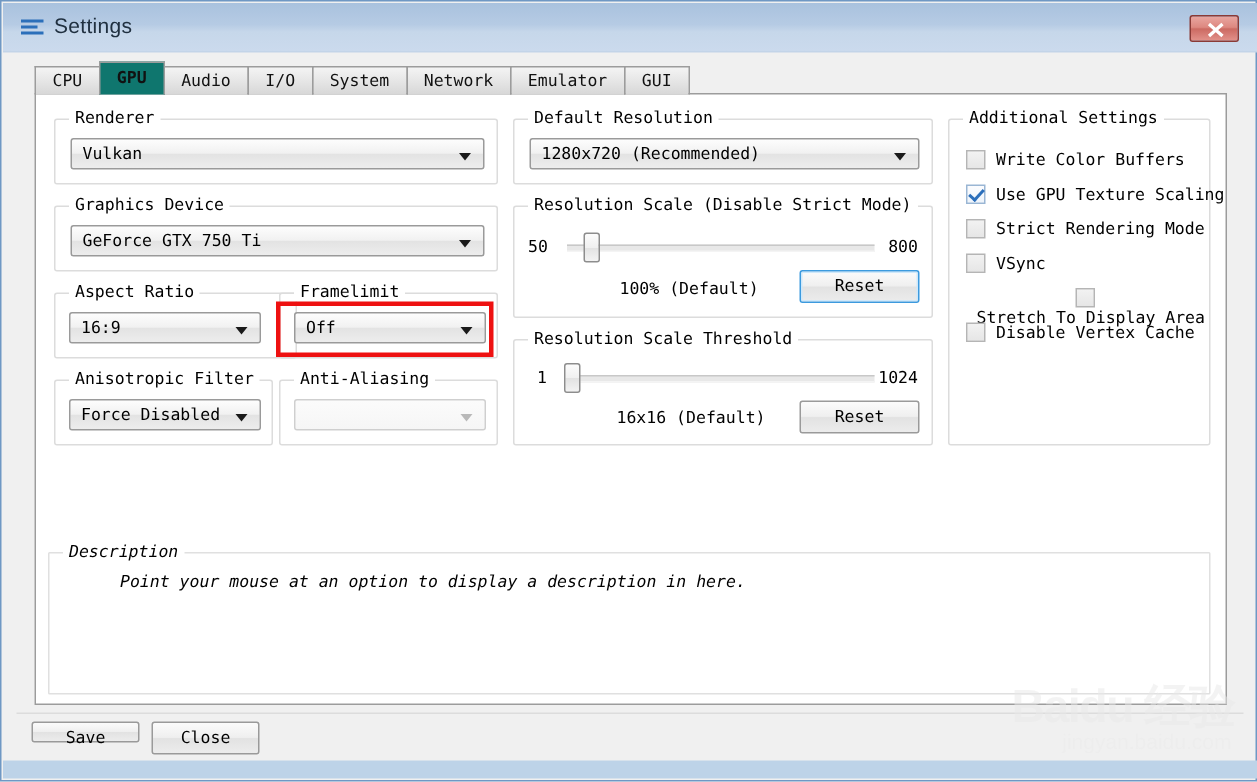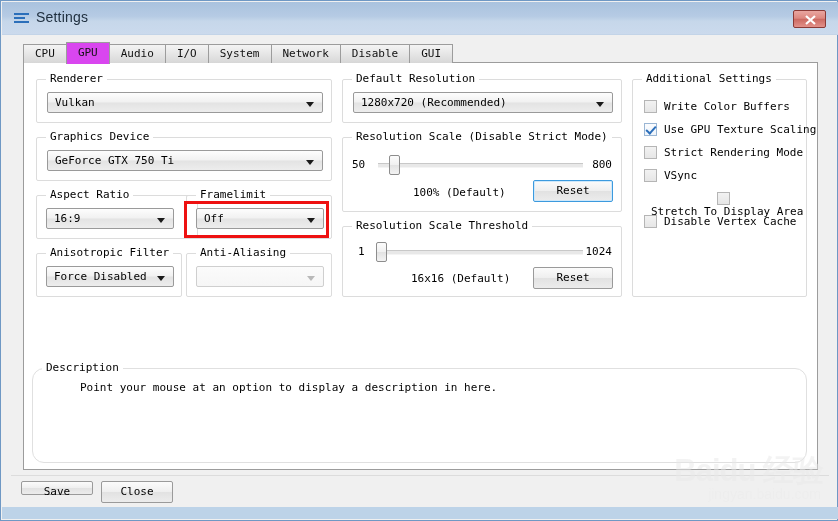--- a/index.html
+++ b/index.html
@@ -40,40 +40,40 @@
     position:absolute;right:12px;top:8px;width:33px;height:18px;
     box-sizing:border-box;
     border:1px solid #8a3a36;border-radius:2px;
     background:linear-gradient(to bottom,#e9a6a0 0%,#dd8880 45%,#cc6a62 52%,#e2918a 100%);
     cursor:pointer;
   }
   .close-btn svg{position:absolute;left:10px;top:3px;}
   
   .tabstrip{
     position:absolute;left:22px;top:42px;height:20px;
-    display:flex;align-items:center;z-index:3;
+    display:flex;align-items:flex-end;z-index:3;
   }
   .tab{
     box-sizing:border-box;
     height:19px;line-height:17px;
     padding:0 11px;
     border:1px solid #9c9c9c;
     border-bottom:none;
     background:linear-gradient(to bottom,#f4f4f4 0%,#e3e3e3 60%,#d7d7d7 100%);
     font-size:11px;color:#111;
     margin-right:-1px;
     white-space:nowrap;
     cursor:pointer;
   }
   .tab.active{
     height:22px;line-height:20px;
-    background:#d946ef;
+    background:#0f766e;
     border-color:#9c9c9c;
     position:relative;z-index:4;
-    font-weight:normal;
+    font-weight:bold;
   }
   
   .panel{
     position:absolute;left:22px;top:61px;width:795px;height:408px;
     box-sizing:border-box;
     border:1px solid #9c9c9c;
     background:#ffffff;
     z-index:2;
   }
   
@@ -149,21 +149,21 @@
     font-size:11px;color:#000;text-align:center;cursor:pointer;
     font-family:"DejaVu Sans Mono","Liberation Mono",monospace;
   }
   .btn.focus{
     border:1px solid #3c9ade;
     box-shadow:inset 0 0 0 1px #cfe8fa;
   }
   
   .descbox{
     position:absolute;box-sizing:border-box;
-    border:1px solid #e0e0e0;border-radius:12px;
+    border:1px solid #e0e0e0;border-radius:1px;font-style:italic;
   }
   .desctext{position:absolute;left:11px;top:12px;font-size:11px;color:#000;margin-left:36px;}
   
   .redrect{
     position:absolute;box-sizing:border-box;
     border:3px solid #ee1111;
     pointer-events:none;z-index:9;
   }
   
   .sep{
@@ -211,21 +211,21 @@
     </div>
   </div>
 
   <div class="tabstrip">
     <div class="tab"><span>CPU</span></div>
     <div class="tab active"><span>GPU</span></div>
     <div class="tab"><span>Audio</span></div>
     <div class="tab"><span>I/O</span></div>
     <div class="tab"><span>System</span></div>
     <div class="tab"><span>Network</span></div>
-    <div class="tab"><span>Disable</span></div>
+    <div class="tab"><span>Emulator</span></div>
     <div class="tab"><span>GUI</span></div>
   </div>
 
   <div class="panel">
 
     <div class="group" style="left:12px;top:16px;width:296px;height:44px;">
       <span class="glabel">Renderer</span>
       <div class="combo" style="left:10px;top:12px;width:276px;">
         <span class="ctext">Vulkan</span>
         <span class="arrow"></span>

